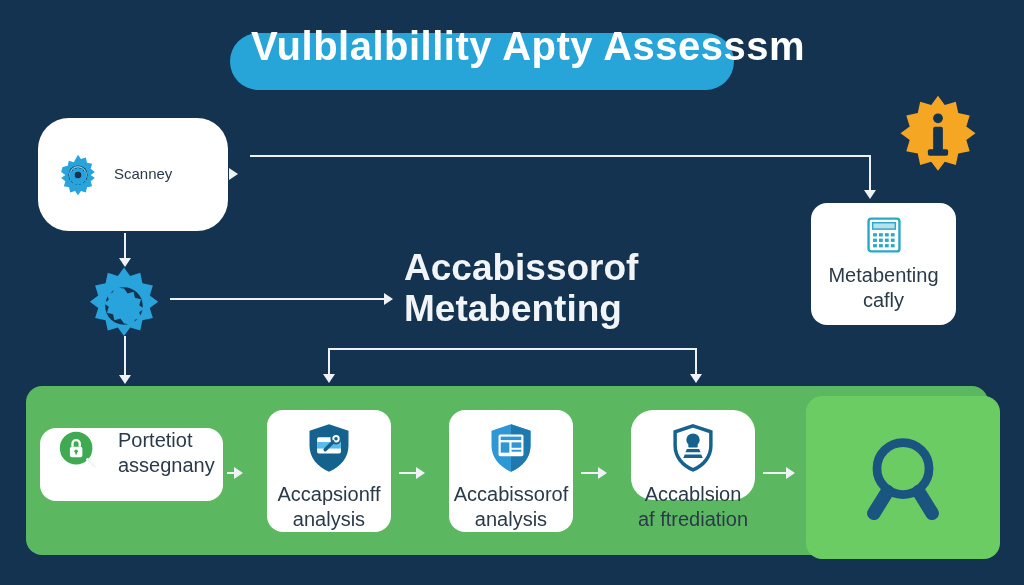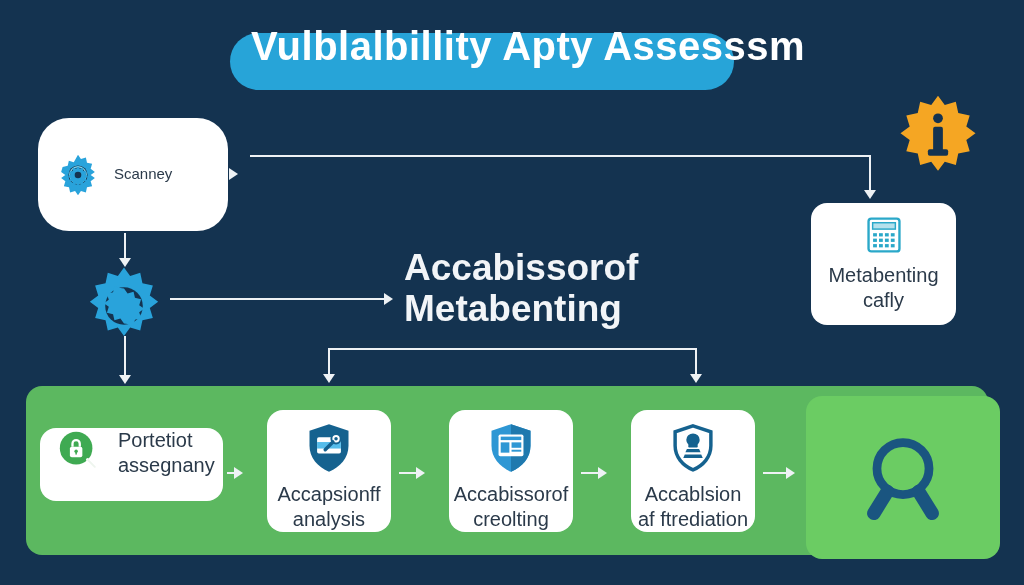--- a/index.html
+++ b/index.html
@@ -96,21 +96,21 @@
   .proc-card .card-label {
     text-align: center;
     margin-top: 8px;
     padding: 0 6px;
   }
   #proc-0 { left: 40px;  top: 428px; width: 183px; height: 73px;
             flex-direction: row; align-items: flex-start; padding-top: 0; gap: 10px; padding-left: 16px; }
   #proc-0 .card-label { margin-top: 0; text-align: left; }
   #proc-1 { left: 267px; top: 410px; width: 124px; height: 122px; }
   #proc-2 { left: 449px; top: 410px; width: 124px; height: 122px; }
-  #proc-3 { left: 631px; top: 410px; width: 124px; height: 122px; }
+  #proc-3 { left: 631px; top: 410px; width: 124px; height: 90px; border-radius: 22px; }
 
   
   #green-panel {
     position: absolute;
     left: 26px; top: 386px;
     width: 962px; height: 169px;
     background: #5cb860;
     border-radius: 16px;
   }
   #green-panel-light {
@@ -269,21 +269,21 @@
   <div class="proc-card" id="proc-2">
     <svg class="icon" width="52" height="52" viewBox="0 0 48 48">
       <path fill="#2e97d4" d="M24 2 L42 8 v14c0 11-7.5 19.5-18 24C13.5 41.5 6 33 6 22V8z"></path>
       <path fill="#1f79ae" d="M24 2 L42 8 v14c0 11-7.5 19.5-18 24z"></path>
       <rect x="12.5" y="11.5" width="23" height="20" rx="1.6" fill="#ffffff"></rect>
       <rect x="14.5" y="13.5" width="19" height="3.2" fill="#2e97d4"></rect>
       <rect x="14.5" y="18.8" width="8" height="9.5" fill="#2e97d4"></rect>
       <rect x="24.5" y="18.8" width="9" height="5" fill="#2e97d4"></rect>
       <rect x="24.5" y="25.6" width="9" height="1.8" fill="#2e97d4"></rect>
     </svg>
-    <span class="card-label">Accabissorof creolting</span>
+    <span class="card-label">Accabissorof analysis</span>
   </div>
 
   <div class="proc-card" id="proc-3">
     <svg class="icon" width="52" height="52" viewBox="0 0 48 48">
       <path fill="none" stroke="#15628f" stroke-width="3.2" d="M24 3.5 L40.5 9 v13c0 10.2-6.9 18.1-16.5 22.2C14.4 40.1 7.5 32.2 7.5 22V9z"></path>
       <ellipse cx="24" cy="16.5" rx="6.2" ry="6" fill="#15628f"></ellipse>
       <rect x="19.6" y="21" width="8.8" height="2.6" rx="1" fill="#15628f"></rect>
       <path d="M18.4 25 h11.2 l1.4 3 H17z" fill="#15628f"></path>
       <path d="M16.4 30 h15.2 l1.4 3.2 H15z" fill="#15628f"></path>
     </svg>

